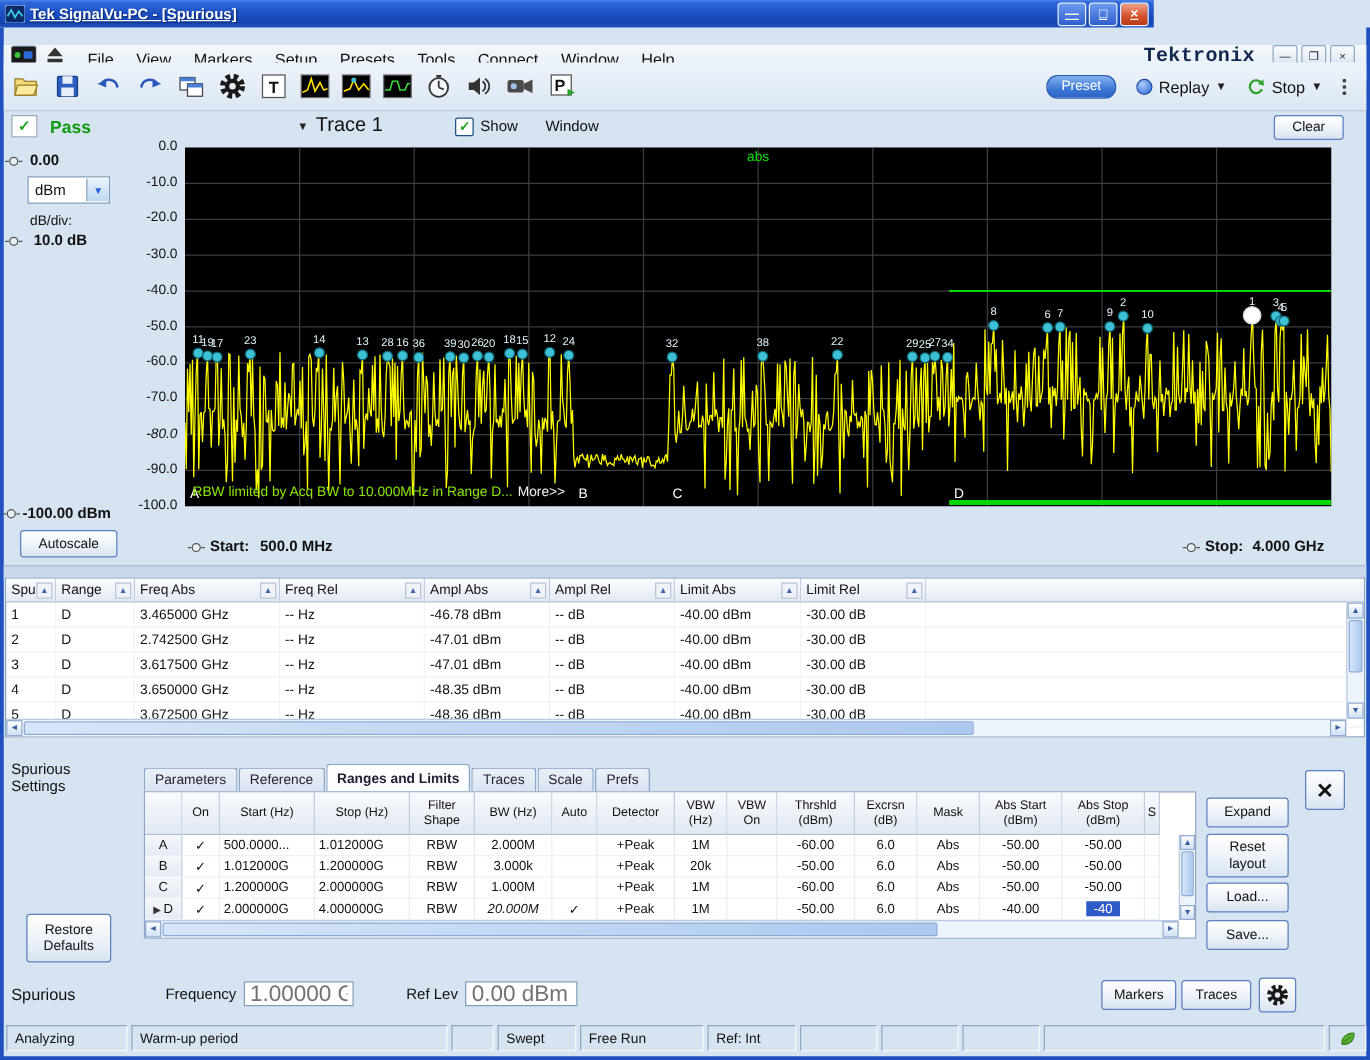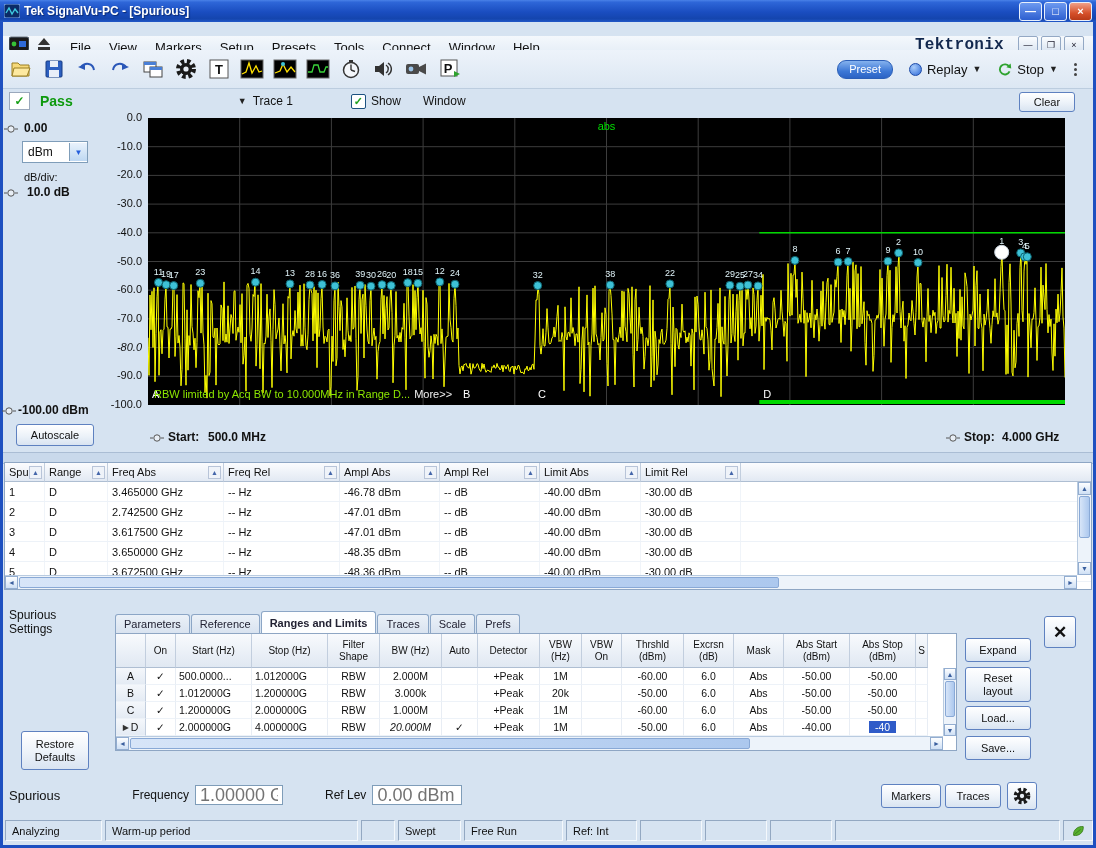--- a/index.html
+++ b/index.html
@@ -1,21 +1,21 @@
 <!DOCTYPE html>
 <html><head>
 <meta charset="utf-8">
 <style>
   html,body{margin:0;padding:0;}
   body{width:1096px;height:848px;position:relative;background:#D6E3F1;overflow:hidden;
        font-family:"Liberation Sans",sans-serif;font-size:12px;color:#111;-webkit-font-smoothing:antialiased;}
   
-  .titlebar{position:absolute;left:0;top:0;width:1096px;height:22px;
+  .titlebar{position:absolute;left:0;top:0;width:923px;height:22px;
     background:linear-gradient(180deg,#4A82E8 0%,#2E66D8 10%,#1A4DC0 55%,#1445AE 85%,#2258C8 100%);
-    display:flex;align-items:center;color:#fff;}
+    display:flex;align-items:center;color:#fff;text-decoration:underline;}
   .titlebar .ticon{width:16px;height:14px;margin:0 4px 0 4px;}
   .titlebar .ttext{font-size:12px;font-weight:bold;text-shadow:1px 1px 1px #0A2A70;flex:1;}
   .capbtns{display:flex;gap:2px;margin-right:4px;}
   .cap{width:21px;height:17px;border-radius:3px;border:1px solid #E8F0FC;display:flex;align-items:center;justify-content:center;
        color:#fff;font-size:11px;line-height:1;font-weight:bold;}
   .cap.min,.cap.max{background:linear-gradient(#6D9AF0,#2E5FD0);}
   .cap.close{background:linear-gradient(#F0A088,#D6502A 60%,#B83A18);}
   .frame-l{position:absolute;left:0;top:22px;bottom:0;width:3px;background:#1E50C0;}
   .frame-r{position:absolute;right:0;top:22px;bottom:0;width:3px;background:#1E50C0;}
   .frame-b{position:absolute;left:0;bottom:0;width:1096px;height:3px;background:#1E50C0;}
@@ -273,21 +273,21 @@
         <span></span>
         <span></span>
       </div>
   </div>
 </div>
 
 <div class="passrow">
   <div class="passbox">✓</div>
   <span class="passtxt">Pass</span>
   <span style="margin-left:165px;font-size:9px;color:#222;">▼</span>
-  <span style="margin-left:6px;font-size:12px;">Trace 1</span>
+  <span style="margin-left:6px;font-size:16px;">Trace 1</span>
   <span class="cb" style="margin-left:58px;">✓</span>
   <span style="margin-left:5px;font-size:12px;">Show</span>
   <span style="margin-left:22px;font-size:12px;">Window</span>
   <div class="btn" style="position:absolute;right:18px;top:4px;width:54px;height:18px;">Clear</div>
 </div>
 
 <div>
   <svg class="knob" style="position:absolute;left:4px;top:124px;" width="14" height="10" viewBox="0 0 14 10">
     <line x1="0" y1="5" x2="3" y2="5" stroke="#555"></line>
       <circle cx="7" cy="5" r="3.2" fill="#E8EEF5" stroke="#555"></circle>

